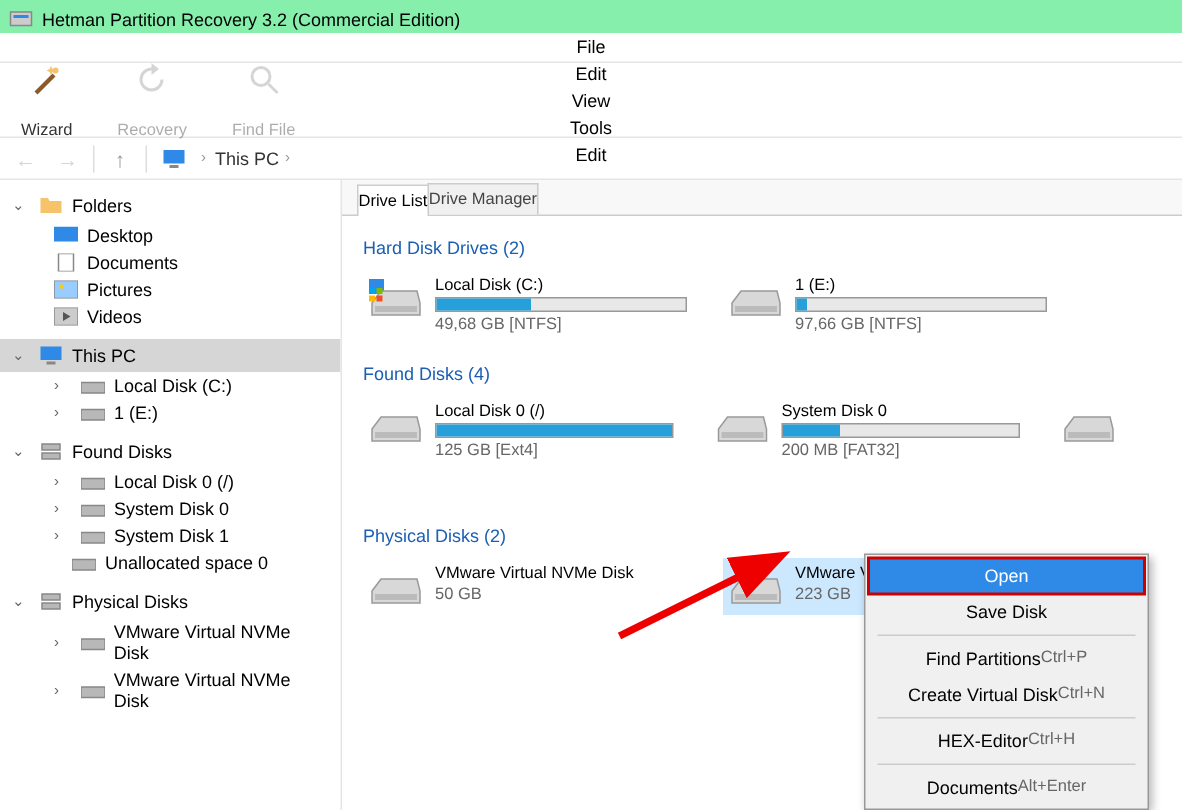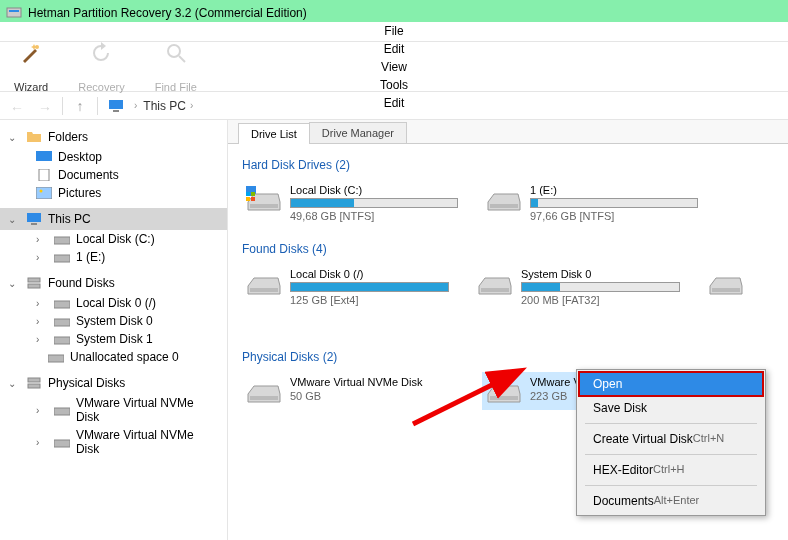--- a/index.html
+++ b/index.html
@@ -34,37 +34,37 @@
 .tree-head.selected { background: #d6d6d6; }
 .tree-exp { width: 12px; color: #666; font-size: 10px; }
 .tree-icon { width: 16px; height: 16px; flex-shrink: 0; }
 .tree-label { color: #000; }
 .tree-children { padding-left: 28px; }
 .tree-item { display: flex; align-items: center; padding: 2px 8px; gap: 6px; cursor: pointer; }
 .tree-item .mini-icon { width: 16px; height: 12px; flex-shrink: 0; }
 
 .main { flex: 1; display: flex; flex-direction: column; overflow: hidden; }
 .tabs { display: flex; height: 24px; align-items: flex-end; padding-left: 10px; border-bottom: 1px solid #ccc; background: #f8f8f8; }
-.tab { padding: 4px 12px; border: 1px solid #ccc; border-bottom: none; margin-right: -1px; background: #f0f0f0; cursor: pointer; font-size: 11px; color: #444; text-align: right; }
+.tab { padding: 4px 0; border: 1px solid #ccc; border-bottom: none; margin-right: -1px; background: #f0f0f0; cursor: pointer; font-size: 11px; color: #444; text-align: right; }
 .tab.active { background: #fff; color: #000; position: relative; top: 1px; }
 
 .drive-list { flex: 1; padding: 8px 14px; overflow: hidden; position: relative; }
 .section-title { color: #1a5fb4; font-size: 12px; margin: 6px 0 8px 0; }
 .drive-row { display: flex; gap: 20px; margin-bottom: 16px; }
 .drive-card { display: flex; gap: 8px; width: 220px; padding: 4px; cursor: pointer; }
 .drive-card.selected { background: #cce8ff; }
 .disk-icon { width: 36px; height: 28px; flex-shrink: 0; margin-top: 2px; }
 .drive-info { flex: 1; }
 .drive-name { color: #000; font-size: 11px; margin-bottom: 2px; }
 .usage-bar { width: 100%; height: 10px; border: 1px solid #999; background: #e8e8e8; margin-bottom: 2px; position: relative; }
 .usage-fill { height: 100%; background: #26a0da; }
 .drive-sub { color: #666; font-size: 11px; }
 
 .context-menu { position: absolute; background: #f0f0f0; border: 1px solid #999; box-shadow: 2px 2px 6px rgba(0,0,0,0.3); min-width: 190px; padding: 2px; z-index: 100; }
-.ctx-item { display: flex; justify-content: flex-start; padding: 5px 14px; cursor: pointer; font-size: 11px; color: #000; }
+.ctx-item { display: flex; justify-content: center; padding: 5px 14px; cursor: pointer; font-size: 11px; color: #000; }
 .ctx-item.highlighted { background: #2e8ae6; color: #fff; outline: 2px solid #c00; outline-offset: -1px; }
 .ctx-sep { height: 1px; background: #ccc; margin: 3px 6px; }
 .ctx-shortcut { color: #666; font-size: 11px; }
 .ctx-item.highlighted .ctx-shortcut { color: #fff; }
 
 .annotation-arrow { position: absolute; z-index: 90; pointer-events: none; }
 
 
 .folder-svg { fill: #f5c36a; }
 .monitor-svg { fill: #2e8ae6; }
@@ -155,20 +155,27 @@
             </svg>
             <span>Documents</span>
           </div>
         <div class="tree-item">
             <svg class="mini-icon" viewBox="0 0 16 12">
               <rect width="16" height="12" fill="#9cf" stroke="#888"></rect>
               <circle cx="5" cy="4" r="1.5" fill="#fc0"></circle>
             </svg>
             <span>Pictures</span>
           </div>
+        <div class="tree-item">
+            <svg class="mini-icon" viewBox="0 0 16 12">
+              <rect width="16" height="12" fill="#ccc" stroke="#888"></rect>
+              <path d="M6 3l5 3-5 3z" fill="#555"></path>
+            </svg>
+            <span>Videos</span>
+          </div>
       </div>
     </div>
 
     <div class="tree-group">
       <div class="tree-head selected">
         <span class="tree-exp">⌄</span>
         <svg class="tree-icon" viewBox="0 0 16 16">
             <rect x="1" y="2" width="14" height="9" class="monitor-svg"></rect>
             <rect x="5" y="12" width="6" height="2" fill="#888"></rect>
           </svg>
@@ -401,20 +408,24 @@
           <div class="ctx-item highlighted">
             <span>Open</span>
             <span class="ctx-shortcut"></span>
           </div>
           <div class="ctx-item">
             <span>Save Disk</span>
             <span class="ctx-shortcut"></span>
           </div>
           <div class="ctx-sep"></div>
           <div class="ctx-item">
+            <span>Find Partitions</span>
+            <span class="ctx-shortcut">Ctrl+P</span>
+          </div>
+          <div class="ctx-item">
             <span>Create Virtual Disk</span>
             <span class="ctx-shortcut">Ctrl+N</span>
           </div>
           <div class="ctx-sep"></div>
           <div class="ctx-item">
             <span>HEX-Editor</span>
             <span class="ctx-shortcut">Ctrl+H</span>
           </div>
           <div class="ctx-sep"></div>
           <div class="ctx-item">

